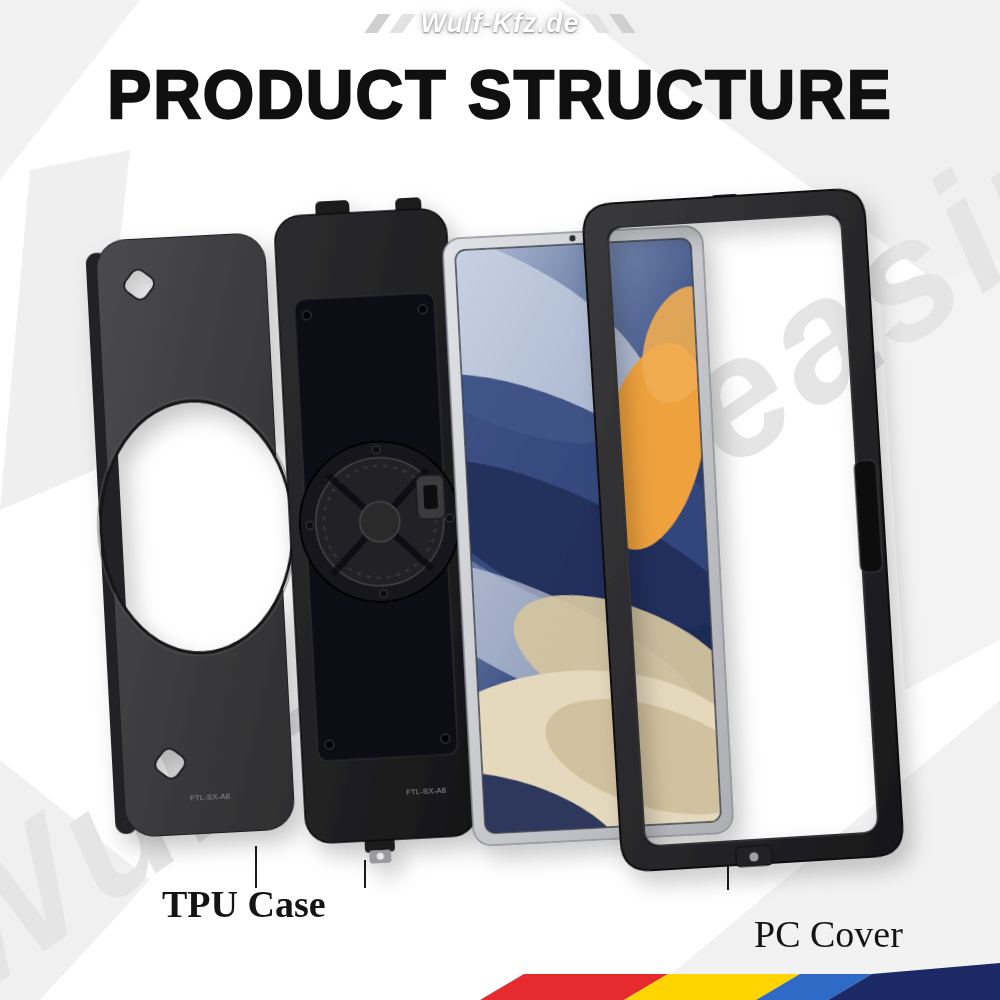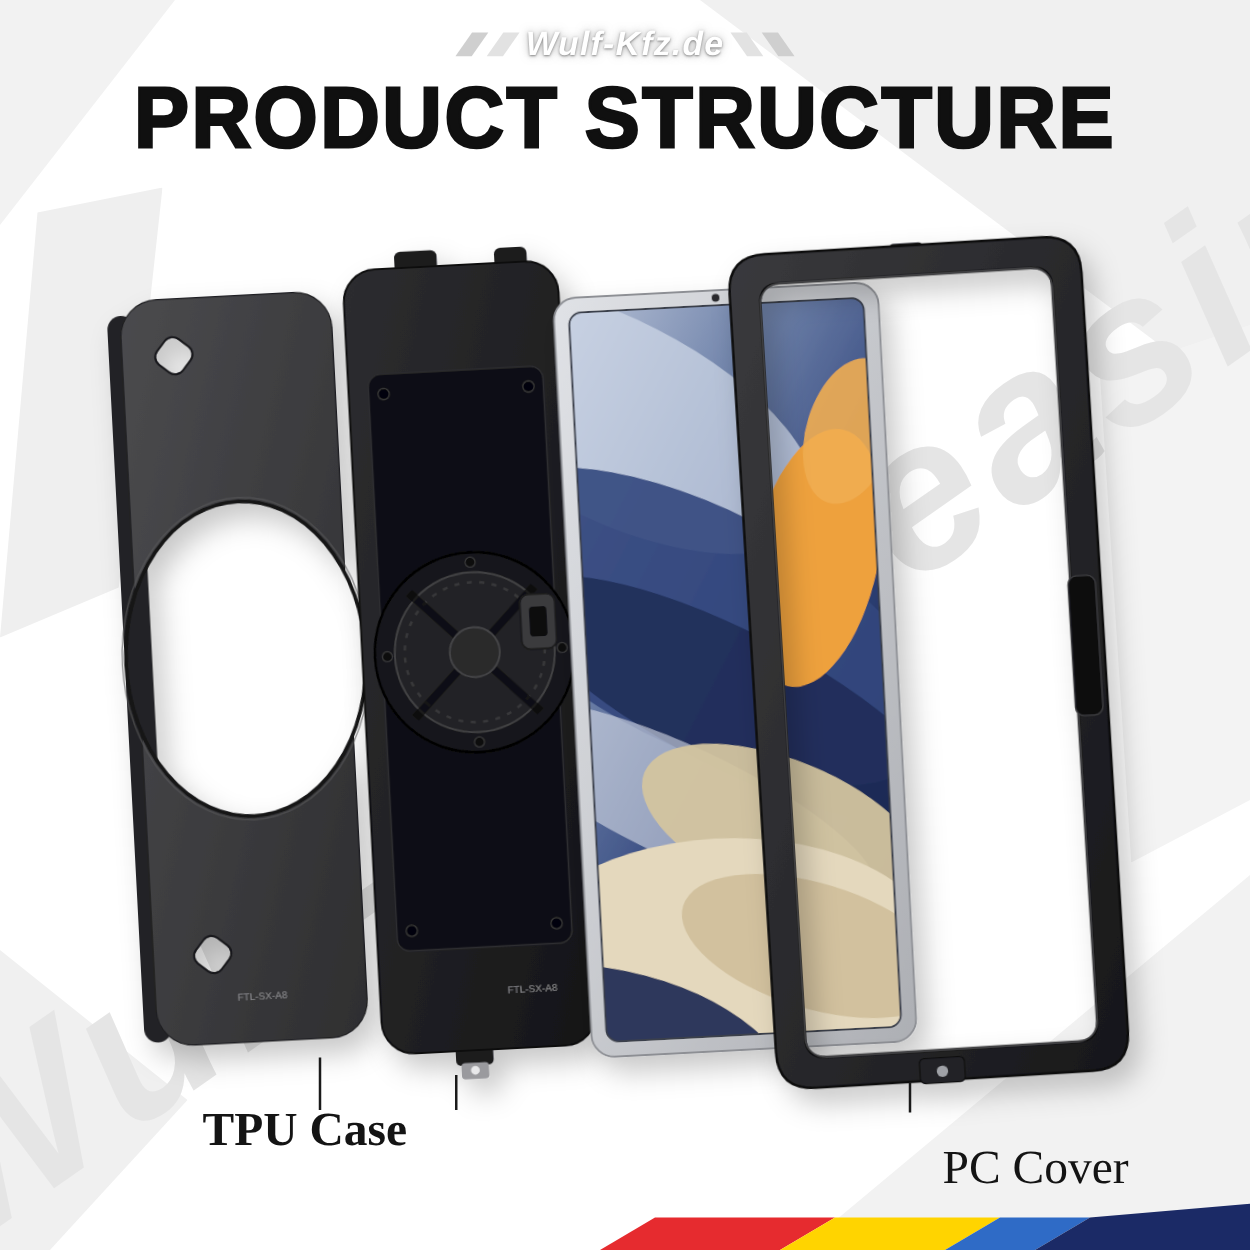--- a/index.html
+++ b/index.html
@@ -21,21 +21,21 @@
   .diag-wm{
     position:absolute;left:-200px;top:420px;width:1500px;height:210px;
     transform:rotate(-35deg);z-index:1;
     font-size:170px;font-weight:bold;font-style:italic;
     color:#e5e5e5;letter-spacing:8px;white-space:nowrap;text-align:center;
     line-height:210px;user-select:none;
   }
 
   
   .top-wm{
-    position:absolute;top:20px;left:0;width:100%;z-index:3;
+    position:absolute;top:8px;left:0;width:100%;z-index:3;
     display:flex;justify-content:center;align-items:center;gap:12px;
   }
   .wm-text{
     color:#ffffff;font-style:italic;font-weight:bold;font-size:27px;
     text-shadow:0 1px 2px rgba(110,110,110,.85),0 0 7px rgba(140,140,140,.6);
     letter-spacing:1px;
   }
   .slash{width:13px;height:19px;transform:skewX(-35deg);}
   .slash.rev{transform:skewX(35deg);}
   .sl-1{background:#cfcfcf;} .sl-2{background:#e2e2e2;}

